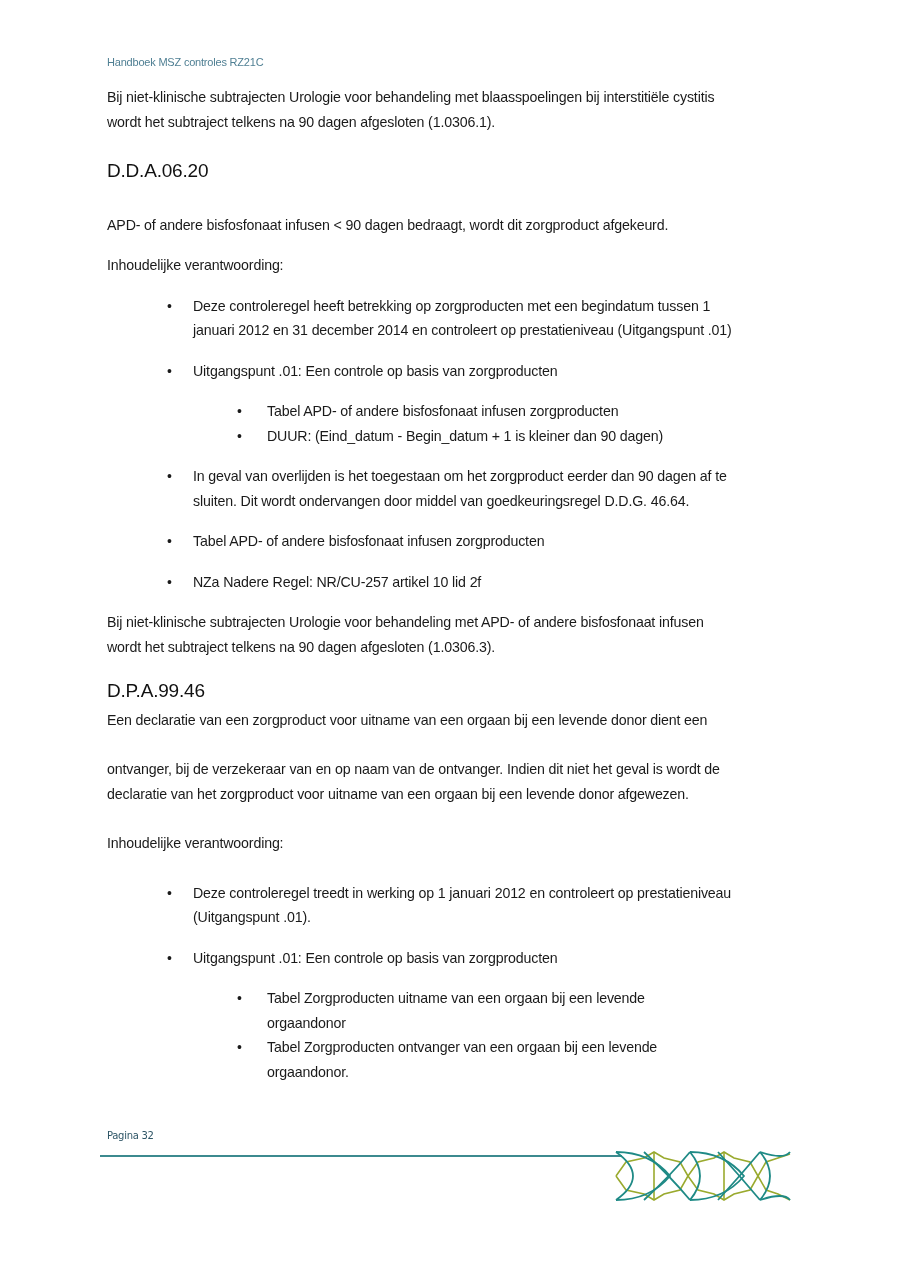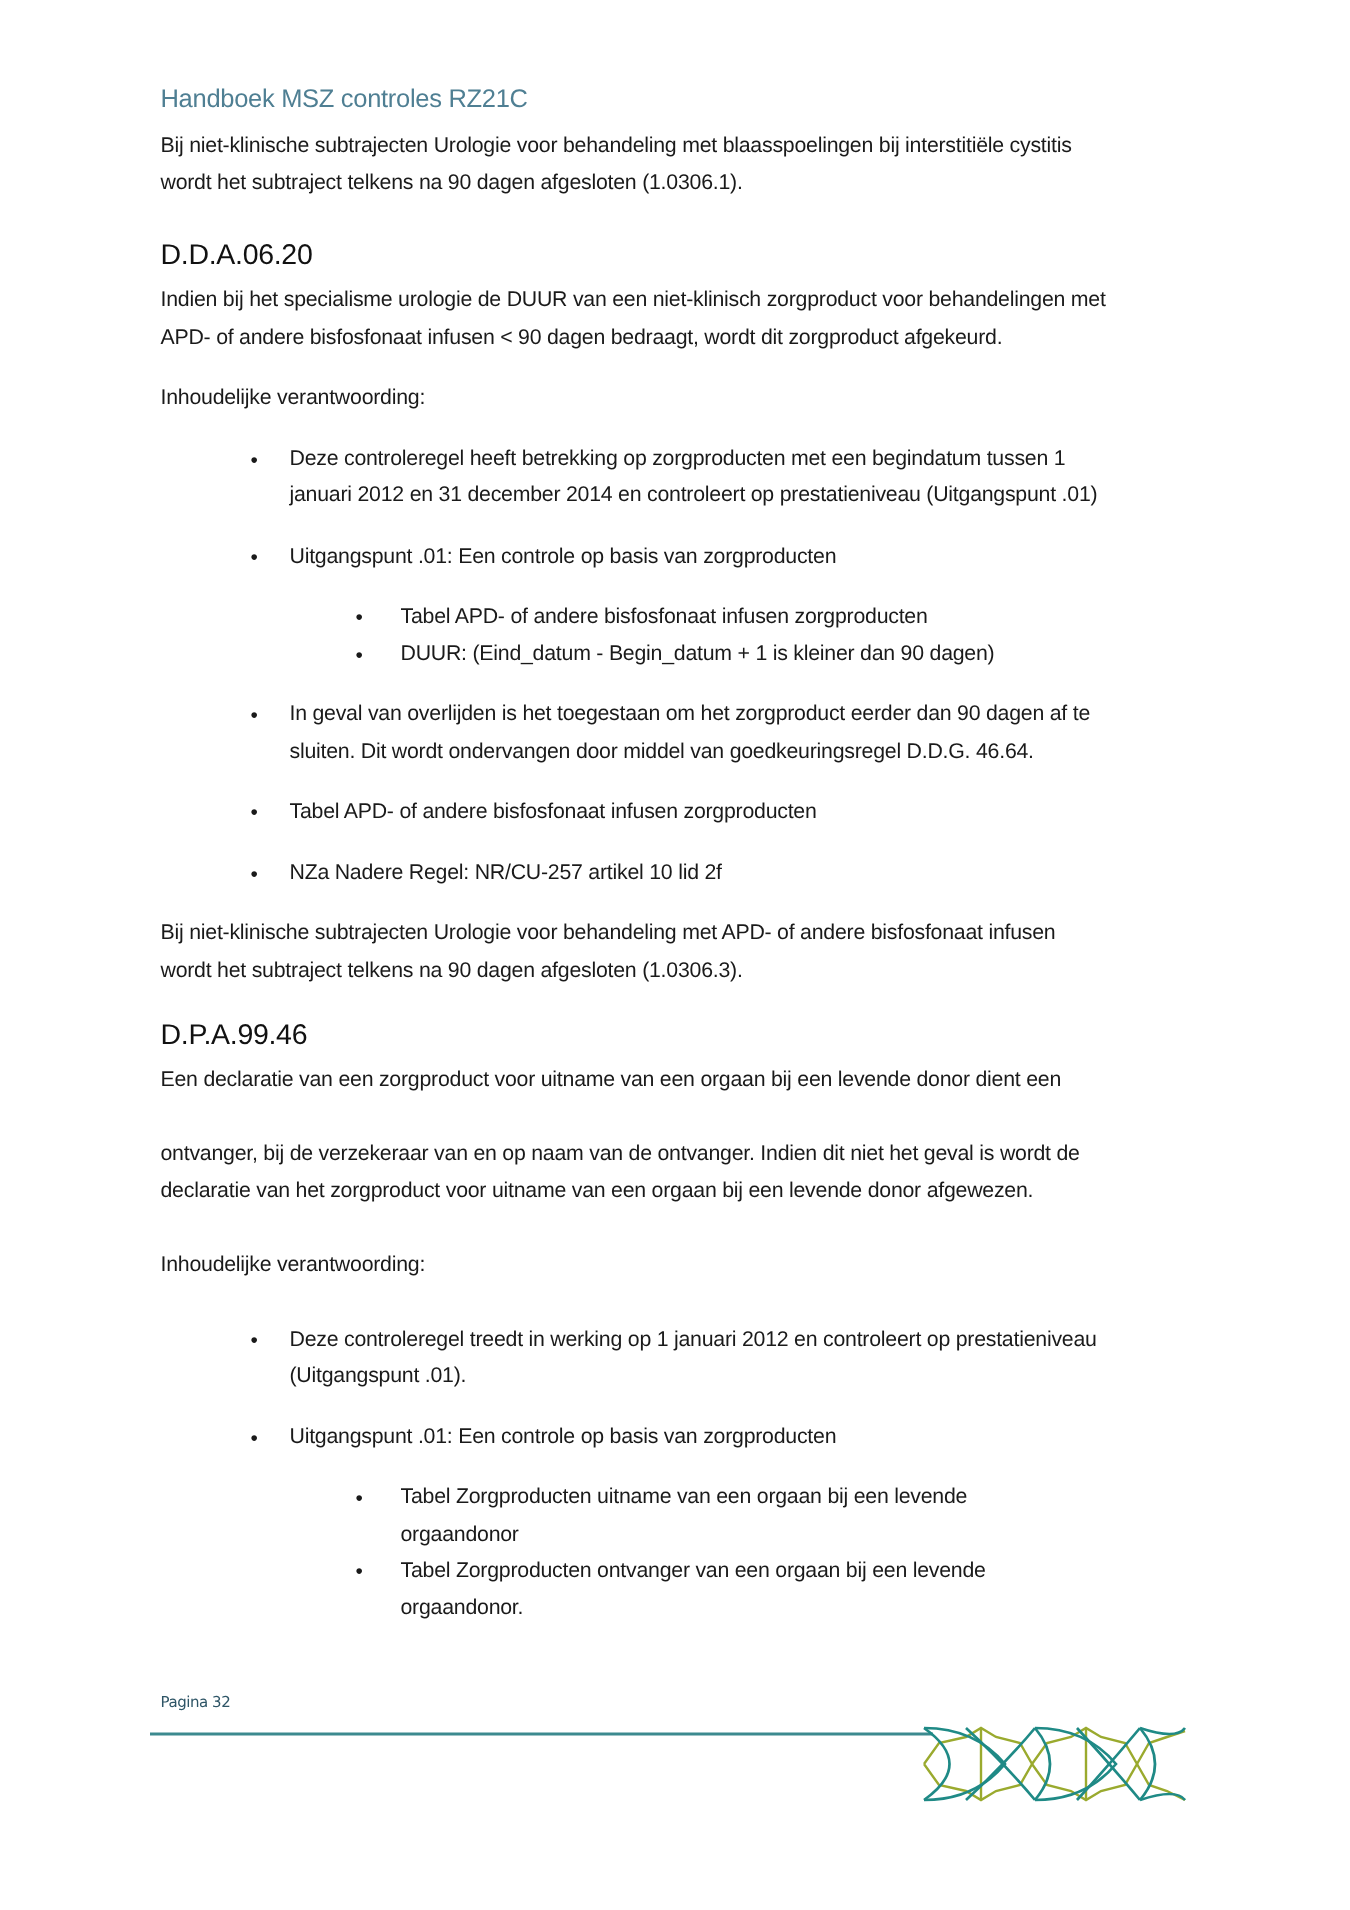--- a/index.html
+++ b/index.html
@@ -12,21 +12,21 @@
       height: 1273px;
       position: relative;
       overflow: hidden;
       font-family: "Liberation Sans", sans-serif;
       color: #1a1a1a;
     }
     .page-header {
       position: absolute;
       left: 107px;
       top: 56px;
-      font-size: 17px;
+      font-size: 11px;
       color: #4f7f93;
       letter-spacing: -0.2px;
     }
     .content {
       position: absolute;
       left: 107px;
       top: 83px;
       width: 700px;
     }
     p {
@@ -106,21 +106,21 @@
 
 <div class="content">
 
   <p style="margin-top: 2px;">
     <span>Bij niet-klinische subtrajecten Urologie voor behandeling met blaasspoelingen bij interstitiële cystitis</span><br>
     <span>wordt het subtraject telkens na 90 dagen afgesloten (1.0306.1).</span>
   </p>
 
   <h2 style="margin-top: 25px;">D.D.A.06.20</h2>
   <p style="margin-top: 5px;">
-    <span>Indien bij het specialisme urologie de DUUR van een niet-klinisch zorgproduct voor behandelingen met</span><br>
+    <br>
     <span>APD- of andere bisfosfonaat infusen &lt; 90 dagen bedraagt, wordt dit zorgproduct afgekeurd.</span>
   </p>
   <p style="margin-top: 16px;">Inhoudelijke verantwoording:</p>
 
   <ul class="l1" style="margin-top: 16px;">
     <li>
       <span class="bullet">•</span>
       <span>Deze controleregel heeft betrekking op zorgproducten met een begindatum tussen 1</span><br>
       <span>januari 2012 en 31 december 2014 en controleert op prestatieniveau (Uitgangspunt .01)</span>
     </li>

